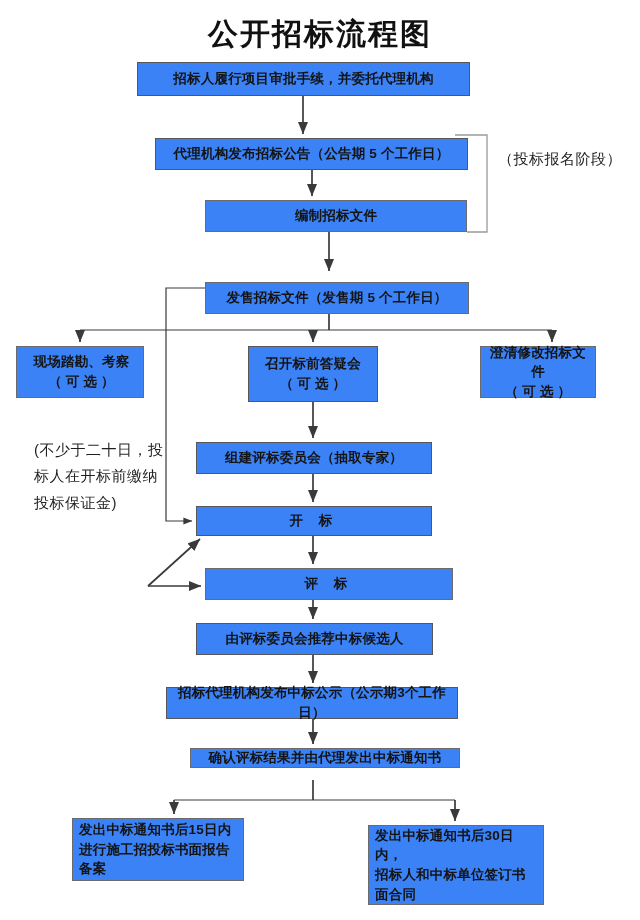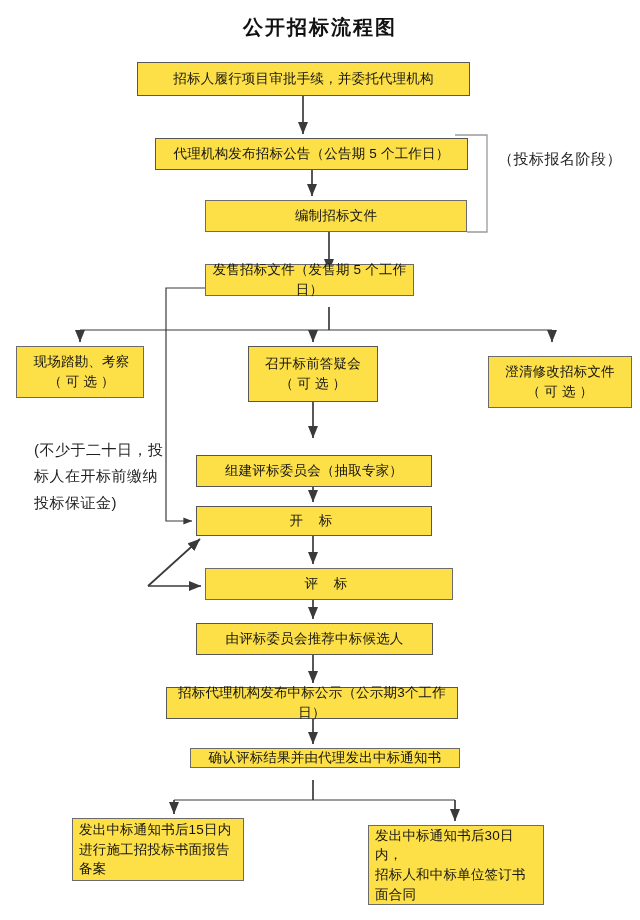--- a/index.html
+++ b/index.html
@@ -24,51 +24,52 @@
     position: absolute;
     left: 0;
     top: 0;
     width: 640px;
     height: 920px;
     pointer-events: none;
   }
   .node {
     position: absolute;
     box-sizing: border-box;
-    background: #fde047;
+    background: #3b82f6;
     border: 1.5px solid #6b6b6b;
     display: flex;
     align-items: center;
     justify-content: center;
     text-align: center;
     font-size: 13.5px;
     line-height: 1.45;
     color: #141414;
     letter-spacing: 0.2px;
     padding: 2px 6px;
+    font-weight: bold;
   }
   .node.thick {
     border: 1.6px solid #575757;
   }
   .node .txt {
     display: block;
     width: 100%;
     white-space: pre-line;
   }
   .node.left-align .txt {
     text-align: left;
   }
   .page-title {
     position: absolute;
     left: 0;
     top: 14px;
     width: 640px;
     text-align: center;
     font-family: "DejaVu Serif", "Liberation Serif", serif;
-    font-size: 20px;
+    font-size: 30px;
     font-weight: bold;
     letter-spacing: 2px;
     color: #111111;
   }
   .annot {
     position: absolute;
     font-size: 15px;
     line-height: 1.75;
     color: #1f1f1f;
     letter-spacing: 0.5px;
@@ -141,40 +142,40 @@
   </div>
 
   <div class="node thick" style="left:155px;top:138px;width:313px;height:32px;">
     <span class="txt">代理机构发布招标公告（公告期 5 个工作日）</span>
   </div>
 
   <div class="node" style="left:205px;top:200px;width:262px;height:32px;">
     <span class="txt">编制招标文件</span>
   </div>
 
-  <div class="node" style="left:205px;top:264px;width:209px;height:32px;">
+  <div class="node" style="left:205px;top:282px;width:264px;height:32px;">
     <span class="txt">发售招标文件（发售期 5 个工作日）</span>
   </div>
 
   <div class="node" style="left:16px;top:346px;width:128px;height:52px;padding-left:9px;">
     <span class="txt">现场踏勘、考察
 （ 可  选 ）</span>
   </div>
 
   <div class="node thick" style="left:248px;top:346px;width:130px;height:56px;">
     <span class="txt">召开标前答疑会
 （ 可  选 ）</span>
   </div>
 
-  <div class="node" style="left:480px;top:356px;width:144px;height:52px;margin-left:8px;">
+  <div class="node" style="left:480px;top:346px;width:116px;height:52px;">
     <span class="txt">澄清修改招标文件
 （ 可  选 ）</span>
   </div>
 
-  <div class="node thick" style="left:196px;top:455px;width:236px;height:32px;">
+  <div class="node thick" style="left:196px;top:442px;width:236px;height:32px;">
     <span class="txt">组建评标委员会（抽取专家）</span>
   </div>
 
   <div class="node thick" style="left:196px;top:506px;width:236px;height:30px;">
     <span class="txt spaced">开       标</span>
   </div>
 
 
   <div class="node" style="left:205px;top:568px;width:248px;height:32px;">
     <span class="txt spaced">评       标</span>

